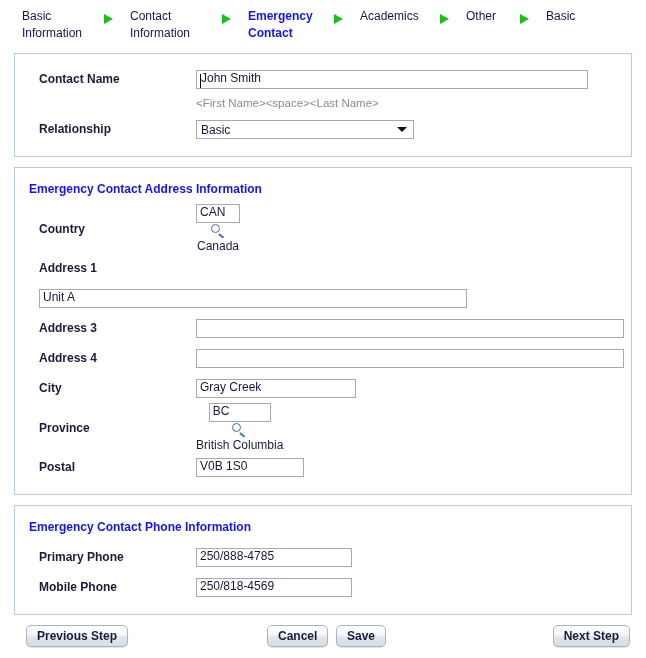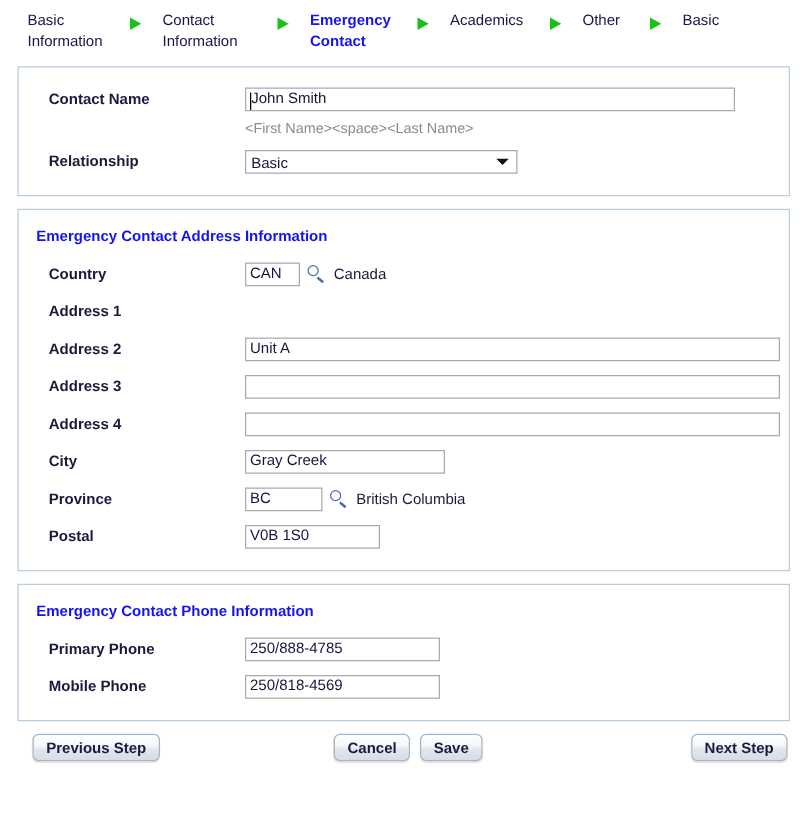--- a/index.html
+++ b/index.html
@@ -203,20 +203,21 @@
     transform-origin: left center;
   }
   .lookup-text {
     font-size: 12px;
     color: #1a1a3a;
   }
 
   .inline {
     display: flex;
     align-items: center;
+    flex-direction: column;
   }
 
   
   #button-bar {
     position: relative;
     height: 34px;
     margin: 6px 14px 0 14px;
   }
   .btn {
     position: absolute;
@@ -294,21 +295,20 @@
         </span>
       <span class="lookup-text">Canada</span>
     </div>
   </div>
 
   <div class="row">
     <div class="row-label">Address 1</div>
   </div>
 
   <div class="row">
-    <div class="row-label">Address 2</div>
     <div class="fieldbox w-addr">Unit A</div>
   </div>
 
   <div class="row">
     <div class="row-label">Address 3</div>
     <div class="fieldbox w-addr"></div>
   </div>
 
   <div class="row">
     <div class="row-label">Address 4</div>

